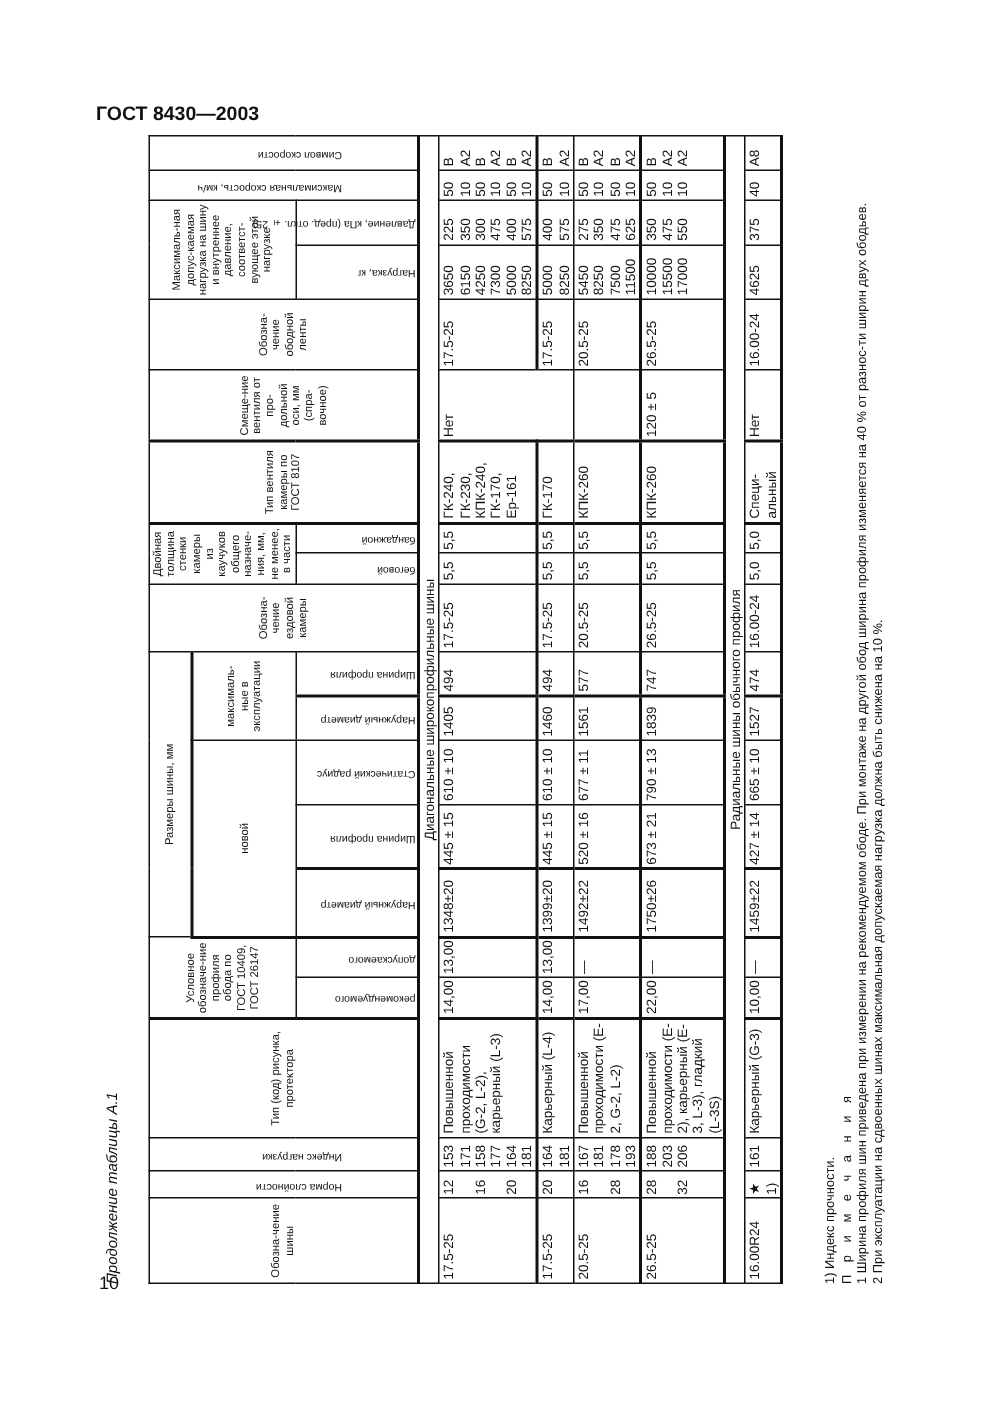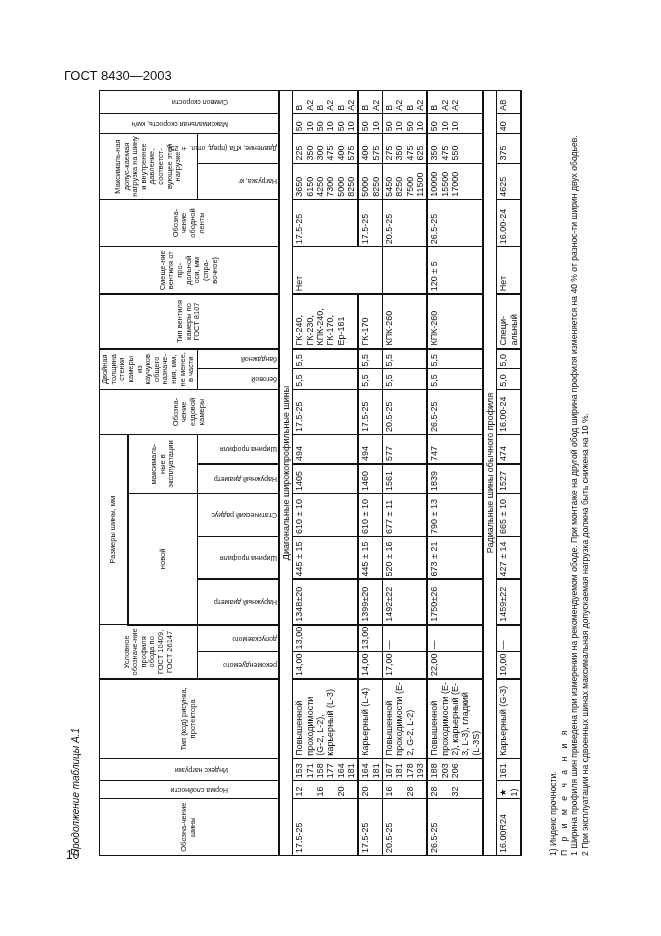--- a/index.html
+++ b/index.html
@@ -1,18 +1,18 @@
 <!DOCTYPE html>
 <html><head>
 <meta charset="utf-8">
 <style>
   html, body { margin:0; padding:0; background:#ffffff; }
   body { width:661px; height:936px; position:relative; overflow:hidden;
          font-family:"Liberation Sans", sans-serif; color:#111; }
-  .doc-header { position:absolute; left:64px; top:68px; font-weight:normal; font-size:13px; }
+  .doc-header { position:absolute; left:64px; top:68px; font-weight:bold; font-size:13px; }
   .page-num { position:absolute; left:66px; top:848px; font-size:12px; }
 
   
   .sheet { position:absolute; left:0; top:0; width:775px; height:520px;
            transform-origin:0 0;
            transform: translate(70px, 856px) rotate(-90deg); }
   .caption { position:absolute; left:0; top:0; font-style:italic; font-size:10px; }
   table.main { position:absolute; left:0; top:29px; width:766px; border-collapse:collapse;
                font-size:9px; line-height:1.15; table-layout:fixed; }
   table.main td, table.main th { border:1px solid #111; padding:1px 2px; vertical-align:top; font-weight:normal; }

